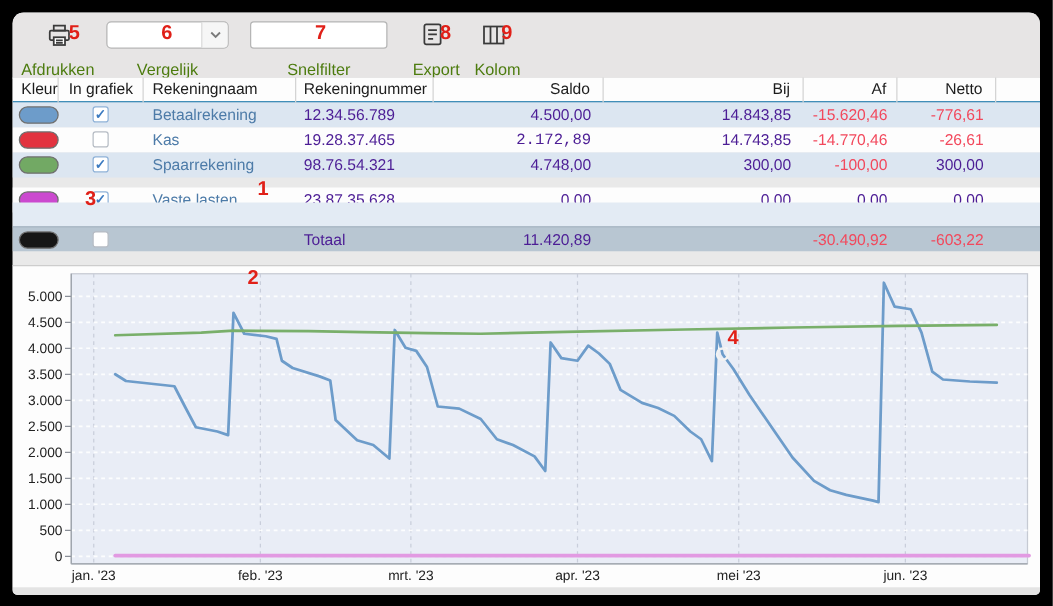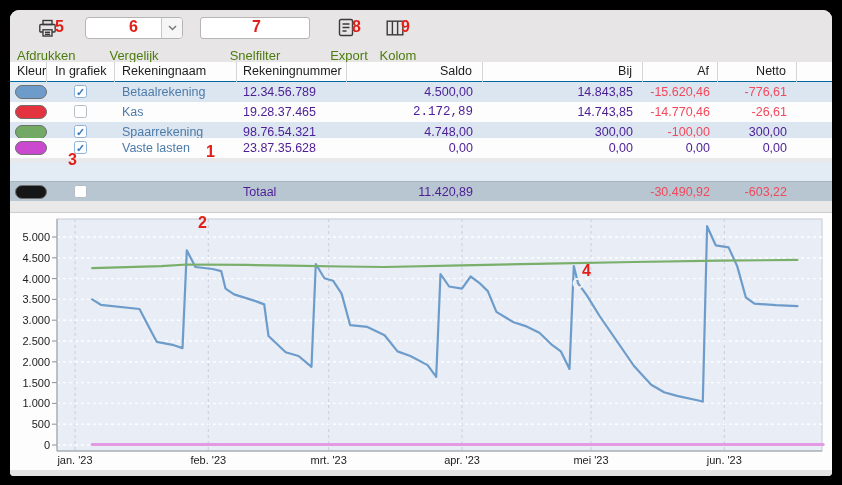--- a/index.html
+++ b/index.html
@@ -137,21 +137,21 @@
   <div class="row alt" style="top:112px;">
     <span class="pill" style="background: rgb(114, 169, 100);"></span>
     <span class="checkbox on"></span>
     <span class="cell name" style="left:112px;width:115px;">Spaarrekening</span>
     <span class="cell" style="left:233px;width:104px;">98.76.54.321</span>
     <span class="cell num" style="left:337px;width:126px;">4.748,00</span>
     <span class="cell num" style="left:473px;width:150px;">300,00</span>
     <span class="cell num neg" style="left:633px;width:67px;">-100,00</span>
     <span class="cell num" style="left:708px;width:69px;">300,00</span>
   </div>
-  <div class="row plain" style="top:128px;">
+  <div class="row plain" style="top:140px;">
     <span class="pill" style="background: rgb(203, 73, 207);"></span>
     <span class="checkbox on"></span>
     <span class="cell name" style="left:112px;width:115px;">Vaste lasten</span>
     <span class="cell" style="left:233px;width:104px;">23.87.35.628</span>
     <span class="cell num" style="left:337px;width:126px;">0,00</span>
     <span class="cell num" style="left:473px;width:150px;">0,00</span>
     <span class="cell num" style="left:633px;width:67px;">0,00</span>
     <span class="cell num" style="left:708px;width:69px;">0,00</span>
   </div>
   <div class="row empty" style="top:152px;height:19px;"></div>

